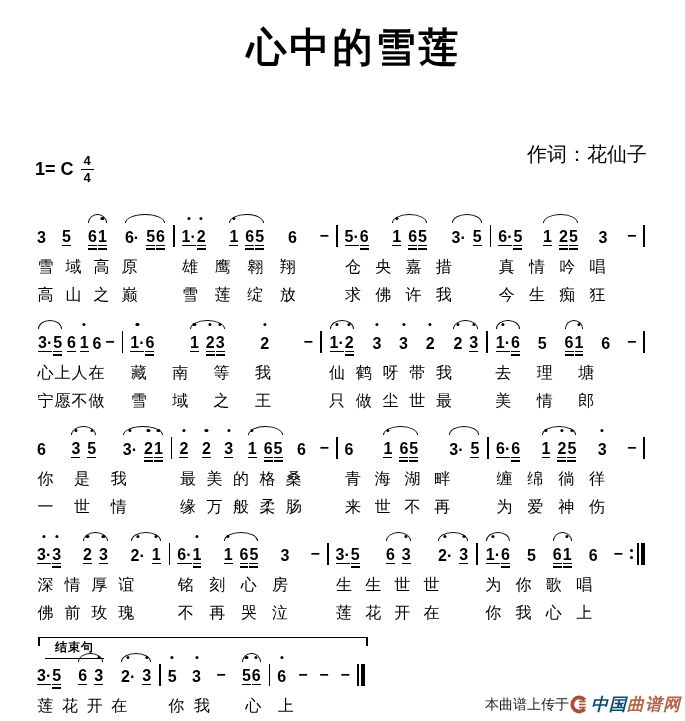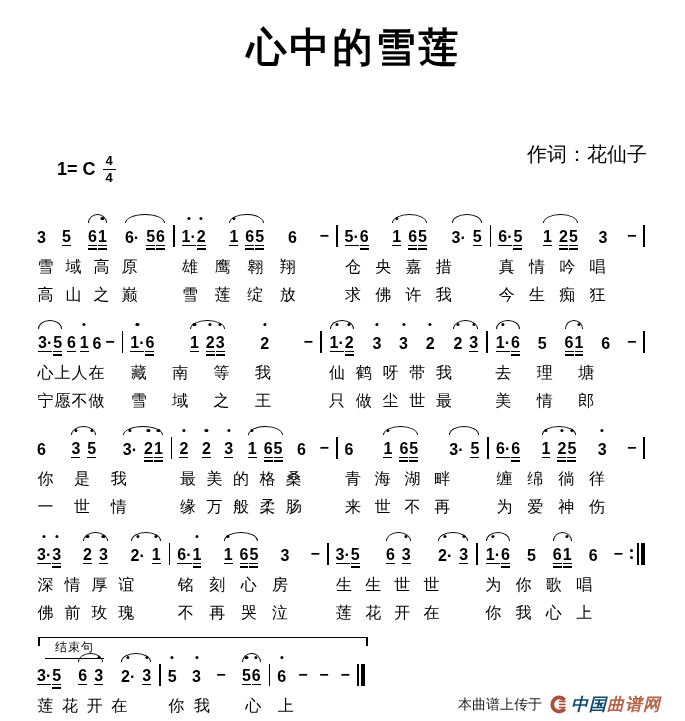--- a/index.html
+++ b/index.html
@@ -1,21 +1,21 @@
 <!DOCTYPE html>
 <html><head>
 <meta charset="utf-8">
 <style>
   html,body{margin:0;padding:0;background:#888;}
   .page{position:relative;width:685px;height:721px;background:#ffffff;margin:0 auto;
         font-family:"Liberation Sans",sans-serif;color:#000;overflow:hidden;}
   .title{position:absolute;top:20px;left:0;right:0;text-align:center;
          font-family:"DejaVu Serif",serif;font-weight:bold;font-size:40px;letter-spacing:3px;padding-left:23px;}
   .keyline{position:absolute;left:35px;top:154px;display:flex;align-items:center;gap:7px;
-           font-weight:bold;font-size:18px;margin-left:22px;}
+           font-weight:bold;font-size:18px;}
   .frac{display:inline-flex;flex-direction:column;align-items:center;font-size:13px;line-height:1.05;font-weight:bold;}
   .frac .num{border-bottom:1.6px solid #000;padding:0 3px 1px;}
   .frac .den{padding:1px 3px 0;}
   .credits{position:absolute;left:527px;top:141px;font-family:"DejaVu Serif",serif;
            font-size:20px;line-height:26px;}
   .score{position:absolute;left:35px;top:213px;width:610px;}
   .system{display:flex;align-items:flex-start;margin-bottom:12px;}
   .measure{display:flex;flex-direction:column;flex-basis:0;min-width:0;padding:0 2px;}
   .notes{display:flex;justify-content:space-between;align-items:flex-end;height:40px;}
   .grp{display:inline-flex;align-items:flex-end;height:100%;gap:1px;}
@@ -39,24 +39,24 @@
   .rdot{width:3px;height:3px;border-radius:50%;background:#000;}
   .lyr{display:flex;justify-content:space-between;margin-top:4px;height:22px;
        font-family:"DejaVu Serif",serif;font-size:16px;}
   .lyr + .lyr{margin-top:6px;}
   .syl{min-width:17px;text-align:center;white-space:nowrap;}
   .ending{position:relative;margin-top:3px;padding-top:15px;width:360px;}
   .ebracket{position:absolute;top:0;left:3px;width:330px;border-top:1.6px solid #000;}
   .ebracket::before,.ebracket::after{content:'';position:absolute;top:0;width:1.6px;height:8px;background:#000;}
   .ebracket::before{left:0;}
   .ebracket::after{right:0;}
-  .elabel{position:absolute;top:2px;left:10px;font-size:12px;font-weight:normal;
+  .elabel{position:absolute;top:2px;left:10px;font-size:12px;font-weight:bold;
           padding:0 10px 2px;border-bottom:1.6px solid #000;letter-spacing:1px;}
   .ending .system{width:330px;margin-bottom:0;}
-  .footer{position:absolute;right:24px;bottom:5px;display:flex;align-items:center;gap:7px;}
+  .footer{position:absolute;right:4px;bottom:5px;display:flex;align-items:center;}
   .footer .uptext{font-size:14px;color:#1a1a1a;}
   .logo{display:flex;align-items:center;gap:3px;}
   .logoname{font-family:"DejaVu Serif",serif;font-weight:bold;font-style:italic;font-size:17px;letter-spacing:1px;}
   .logoname .dark{color:#0c4a6e;}
   .logoname .light{color:#b5674e;text-align:right;}
 </style>
 </head>
 <body>
 
 <div class="page">

